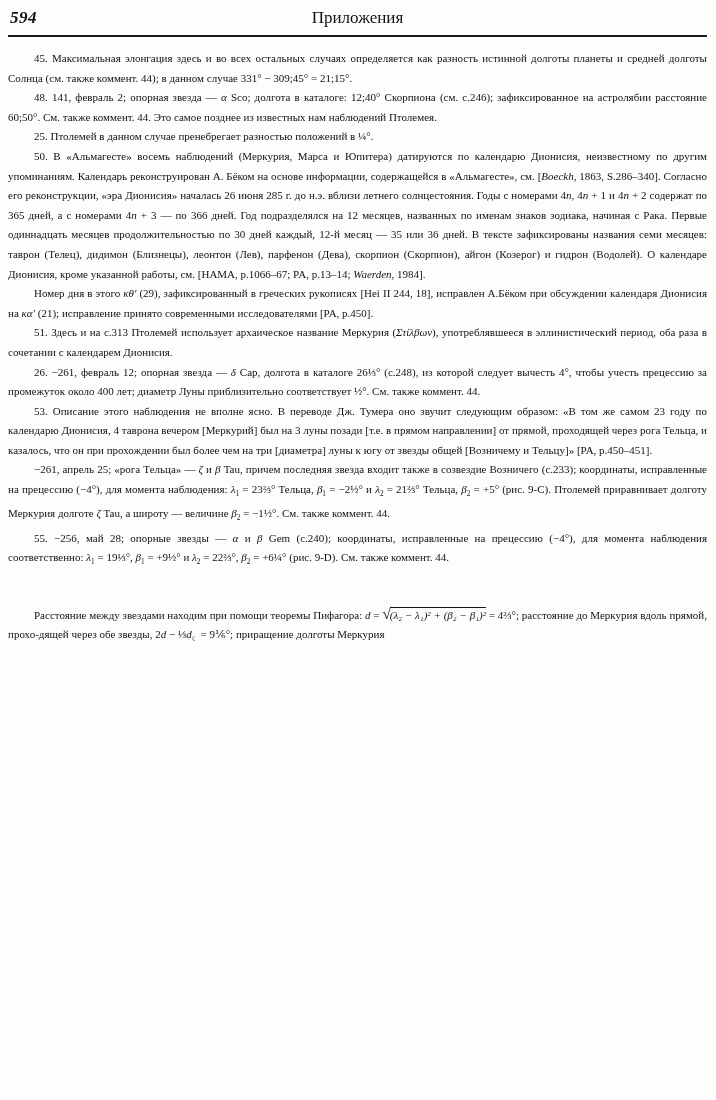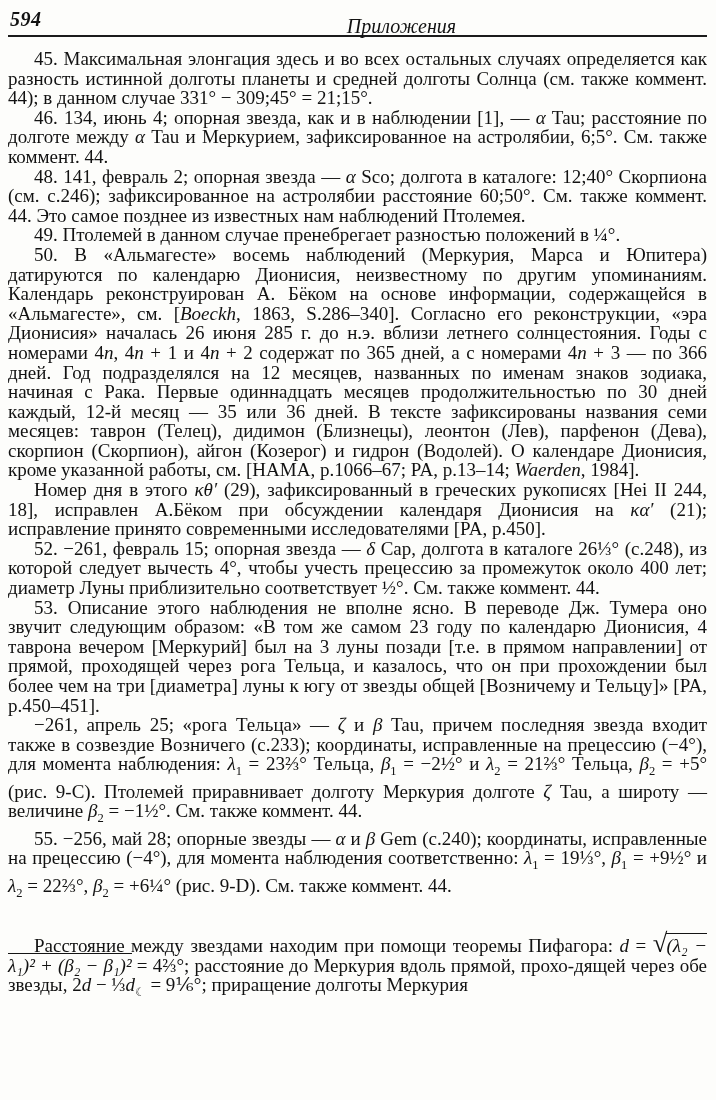--- a/index.html
+++ b/index.html
@@ -6,27 +6,27 @@
   .page{
     position:relative;
     width:716px;height:1100px;
     box-sizing:border-box;
     background:var(--paper,#fdfdfb);
     color:var(--ink,#121212);
     font-family:"Liberation Serif","DejaVu Serif",serif;
     padding:7px 9px 0 8px;
     overflow:hidden;
   }
-  .pagehead{position:relative;height:27px;font-size:20px;}
+  .pagehead{position:relative;height:27px;font-size:17px;}
   .pagenum{position:absolute;left:2px;top:1px;font-weight:bold;font-style:italic;letter-spacing:.5px;}
-  .runtitle{position:absolute;left:50%;top:8px;transform:translateX(-50%);font-style:italic;margin-left:44px;}
+  .runtitle{position:absolute;left:50%;top:1px;transform:translateX(-50%);}
   .rule{border-top:2.5px solid #1b1b1b;height:0;margin:1px 0 0 0;}
   .bodytext{
     margin-top:12px;
-    font-size:19px;
+    font-size:11px;
     line-height:19.6px;
     text-align:justify;
   }
   .para{margin:0;text-indent:26px;}
   .para.gap{margin-top:31px;}
   .i{font-style:italic;}
   .sub{font-size:66%;vertical-align:-0.38em;letter-spacing:0;}
   .rad{font-size:140%;font-style:normal;letter-spacing:-1px;}
   .ov{border-top:1.4px solid #141414;font-style:italic;padding-top:1px;}
   .moon{font-family:"DejaVu Sans",sans-serif;font-size:62%;vertical-align:-0.42em;}
@@ -35,24 +35,24 @@
 <body>
 
 <div class="page" style="--ink: #121212; --paper: #fdfdfb;">
   <header class="pagehead">
     <span class="pagenum">594</span>
     <span class="runtitle">Приложения</span>
   </header>
   <div class="rule"></div>
   <main class="bodytext" id="bodytext">
       <p class="para"><span>45. Максимальная элонгация здесь и во всех остальных случаях определяется как разность истинной долготы планеты и средней долготы Солнца (см. также коммент. 44); в данном случае 331° − 309;45° = 21;15°.</span></p>
-      <p class="para"><span>46. 134, июнь 4; опорная звезда, как и в наблюдении [1], — </span><span class="i">α</span><span> Tau; расстояние по долготе между </span><span class="i">α</span><span> Tau и Меркурием, зафиксированное на астролябии, 6;5°. См. также коммент. 44.</span></p>
       <p class="para"><span>48. 141, февраль 2; опорная звезда — </span><span class="i">α</span><span> Sco; долгота в каталоге: 12;40° Скорпиона (см. с.246); зафиксированное на астролябии расстояние 60;50°. См. также коммент. 44. Это самое позднее из известных нам наблюдений Птолемея.</span></p>
-      <p class="para"><span>49. Птолемей в данном случае пренебрегает разностью положений в ¼°.</span></p>
+      <p class="para"><span>25. Птолемей в данном случае пренебрегает разностью положений в ¼°.</span></p>
       <p class="para"><span>50. В «Альмагесте» восемь наблюдений (Меркурия, Марса и Юпитера) датируются по календарю Дионисия, неизвестному по другим упоминаниям. Календарь реконструирован А. Бёком на основе информации, содержащейся в «Альмагесте», см. [</span><span class="i">Boeckh</span><span>, 1863, S.286–340]. Согласно его реконструкции, «эра Дионисия» началась 26 июня 285 г. до н.э. вблизи летнего солнцестояния. Годы с номерами 4</span><span class="i">n</span><span>, 4</span><span class="i">n</span><span> + 1 и 4</span><span class="i">n</span><span> + 2 содержат по 365 дней, а с номерами 4</span><span class="i">n</span><span> + 3 — по 366 дней. Год подразделялся на 12 месяцев, названных по именам знаков зодиака, начиная с Рака. Первые одиннадцать месяцев продолжительностью по 30 дней каждый, 12-й месяц — 35 или 36 дней. В тексте зафиксированы названия семи месяцев: таврон (Телец), дидимон (Близнецы), леонтон (Лев), парфенон (Дева), скорпион (Скорпион), айгон (Козерог) и гидрон (Водолей). О календаре Дионисия, кроме указанной работы, см. [HAMA, p.1066–67; PA, p.13–14; </span><span class="i">Waerden</span><span>, 1984].</span></p>
       <p class="para"><span>Номер дня в этого </span><span class="i">κθ′</span><span> (29), зафиксированный в греческих рукописях [Hei II 244, 18], исправлен А.Бёком при обсуждении календаря Дионисия на </span><span class="i">κα′</span><span> (21); исправление принято современными исследователями [PA, p.450].</span></p>
-      <p class="para"><span>52. −261, февраль 15; опорная звезда — </span><span class="i">δ</span><span> Cap, долгота в каталоге 26⅓° (с.248), из которой следует вычесть 4°, чтобы учесть прецессию за промежуток около 400 лет; диаметр Луны приблизительно соответствует ½°. См. также коммент. 44.</span></p>
+      <p class="para"><span>51. Здесь и на с.313 Птолемей использует архаическое название Меркурия (</span><span class="i">Στίλβων</span><span>), употреблявшееся в эллинистический период, оба раза в сочетании с календарем Дионисия.</span></p>
+      <p class="para"><span>26. −261, февраль 12; опорная звезда — </span><span class="i">δ</span><span> Cap, долгота в каталоге 26⅓° (с.248), из которой следует вычесть 4°, чтобы учесть прецессию за промежуток около 400 лет; диаметр Луны приблизительно соответствует ½°. См. также коммент. 44.</span></p>
       <p class="para"><span>53. Описание этого наблюдения не вполне ясно. В переводе Дж. Тумера оно звучит следующим образом: «В том же самом 23 году по календарю Дионисия, 4 таврона вечером [Меркурий] был на 3 луны позади [т.е. в прямом направлении] от прямой, проходящей через рога Тельца, и казалось, что он при прохождении был более чем на три [диаметра] луны к югу от звезды общей [Возничему и Тельцу]» [PA, p.450–451].</span></p>
       <p class="para"><span>−261, апрель 25; «рога Тельца» — </span><span class="i">ζ</span><span> и </span><span class="i">β</span><span> Tau, причем последняя звезда входит также в созвездие Возничего (с.233); координаты, исправленные на прецессию (−4°), для момента наблюдения: </span><span class="i">λ</span><span class="sub">1</span><span> = 23⅔° Тельца, </span><span class="i">β</span><span class="sub">1</span><span> = −2½° и </span><span class="i">λ</span><span class="sub">2</span><span> = 21⅔° Тельца, </span><span class="i">β</span><span class="sub">2</span><span> = +5° (рис. 9-C). Птолемей приравнивает долготу Меркурия долготе </span><span class="i">ζ</span><span> Tau, а широту — величине </span><span class="i">β</span><span class="sub">2</span><span> = −1½°. См. также коммент. 44.</span></p>
       <p class="para"><span>55. −256, май 28; опорные звезды — </span><span class="i">α</span><span> и </span><span class="i">β</span><span> Gem (с.240); координаты, исправленные на прецессию (−4°), для момента наблюдения соответственно: </span><span class="i">λ</span><span class="sub">1</span><span> = 19⅓°, </span><span class="i">β</span><span class="sub">1</span><span> = +9½° и </span><span class="i">λ</span><span class="sub">2</span><span> = 22⅔°, </span><span class="i">β</span><span class="sub">2</span><span> = +6¼° (рис. 9-D). См. также коммент. 44.</span></p>
       <p class="para gap"><span>Расстояние между звездами находим при помощи теоремы Пифагора: </span><span class="i">d</span><span> = </span><span class="rad">√</span><span class="ov">(λ₂ − λ₁)² + (β₂ − β₁)²</span><span> = 4⅔°; расстояние до Меркурия вдоль прямой, прохо-дящей через обе звезды, 2</span><span class="i">d</span><span> − ⅓</span><span class="i">d</span><span class="moon">☾</span><span> = 9⅙°;  приращение долготы Меркурия</span></p>
     </main>
 </div>
 
 </body></html>

